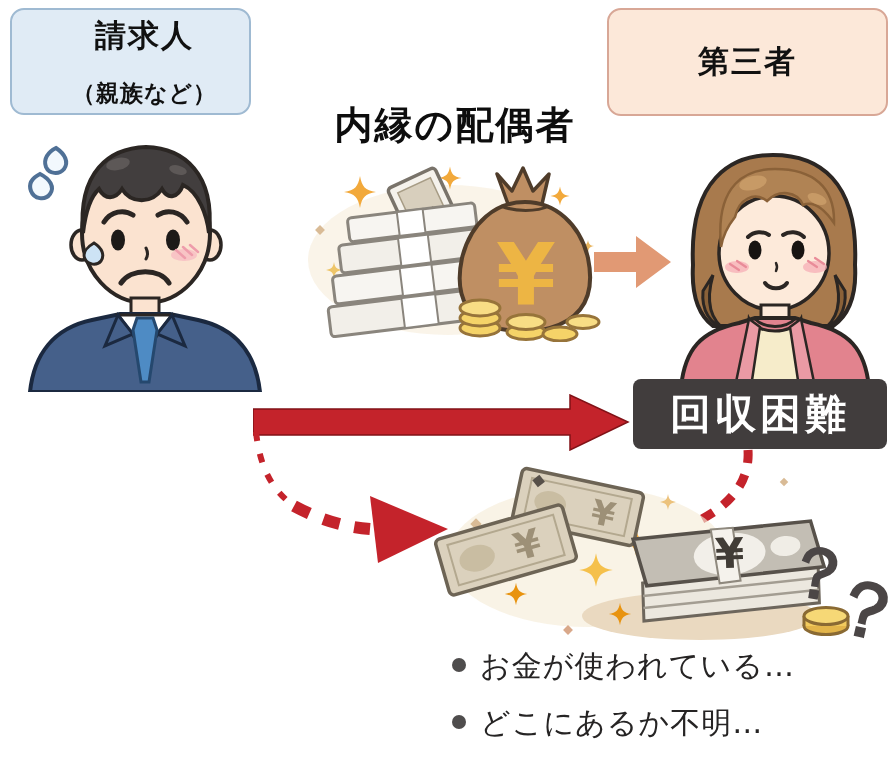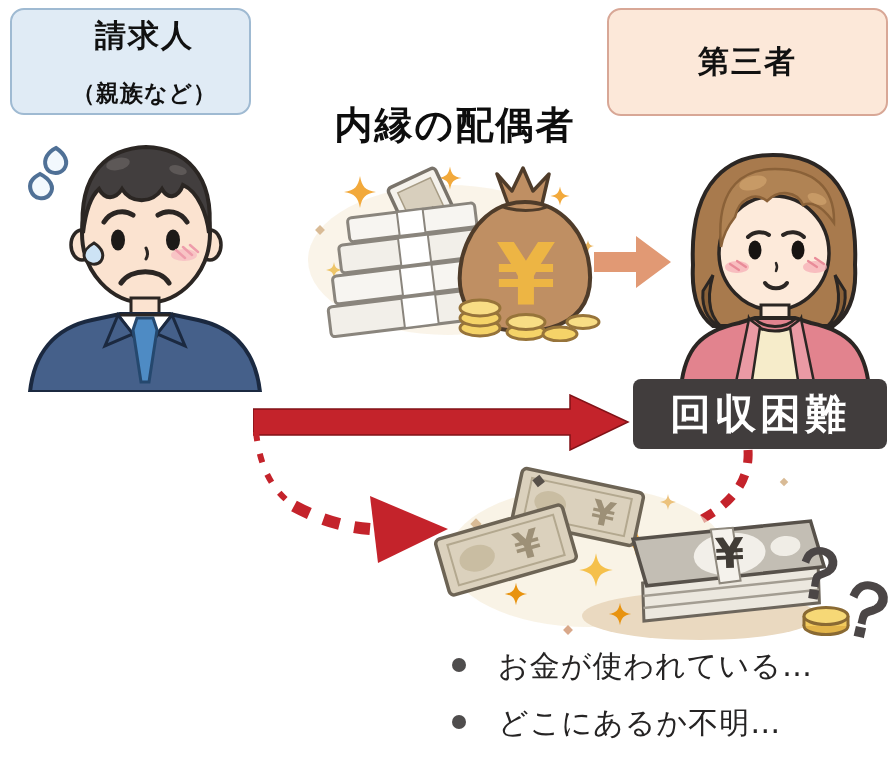--- a/index.html
+++ b/index.html
@@ -36,21 +36,21 @@
     left: 633px; top: 379px; width: 254px; height: 70px;
     background: #413d3d;
     border-radius: 8px;
     display: flex; align-items: center; justify-content: center;
     color: #ffffff;
     font-size: 41px; font-weight: 700; letter-spacing: 4px;
   }
   .notes { left: 452px; top: 645px; width: 430px; display: flex; flex-direction: column; gap: 15px; }
   .note-row { display: flex; align-items: flex-start; gap: 14px; }
   .note-dot { width: 14px; height: 14px; border-radius: 50%; background: #4f4d4d; margin-top: 13px; flex: 0 0 auto; }
-  .note-text { font-size: 30px; font-weight: 500; color: #262424; letter-spacing: 1px; line-height: 42px; margin-left: 18px; }
+  .note-text { font-size: 30px; font-weight: 500; color: #262424; letter-spacing: 1px; line-height: 42px; }
 </style>
 </head>
 <body>
 
 <div class="canvas">
 
   <div class="abs role-box box-claimant">
     <div class="title">請求人</div>
     <div class="subtitle">（親族など）</div>
   </div>

